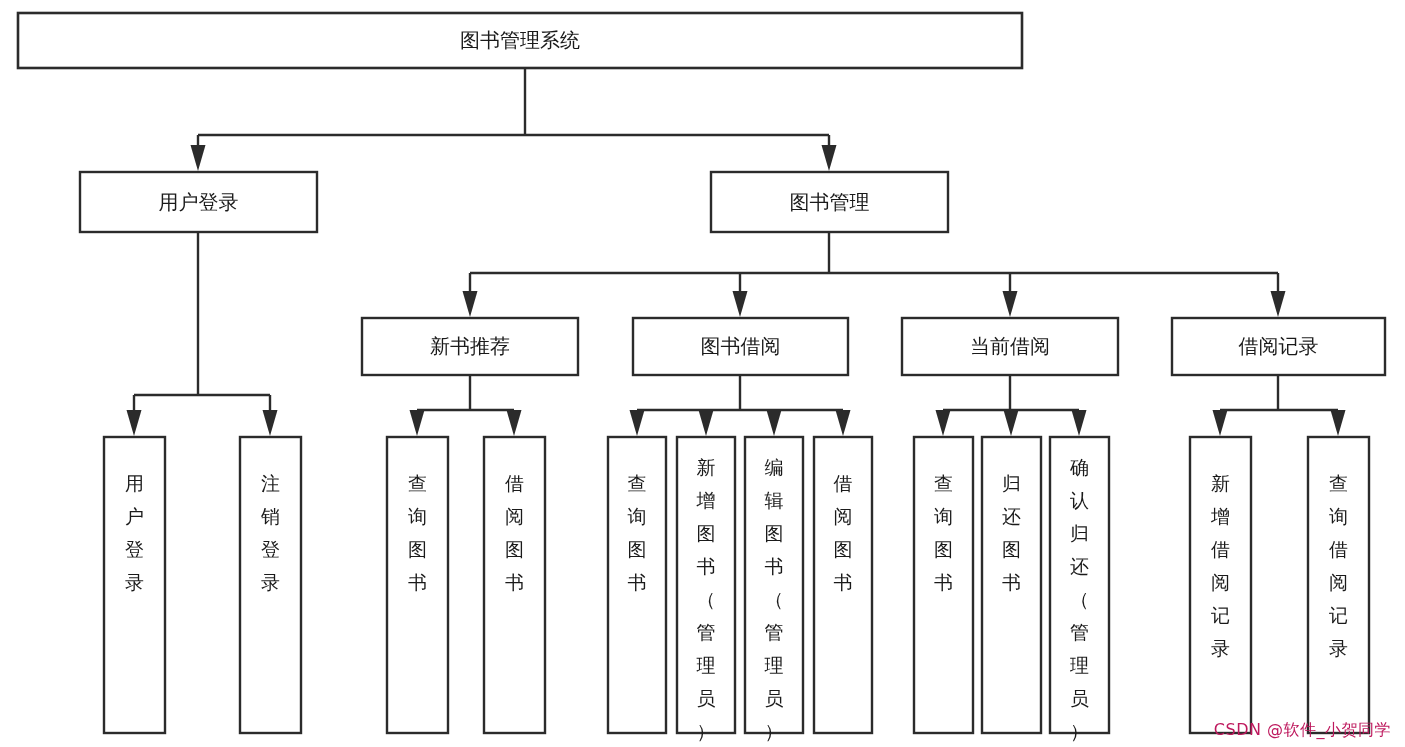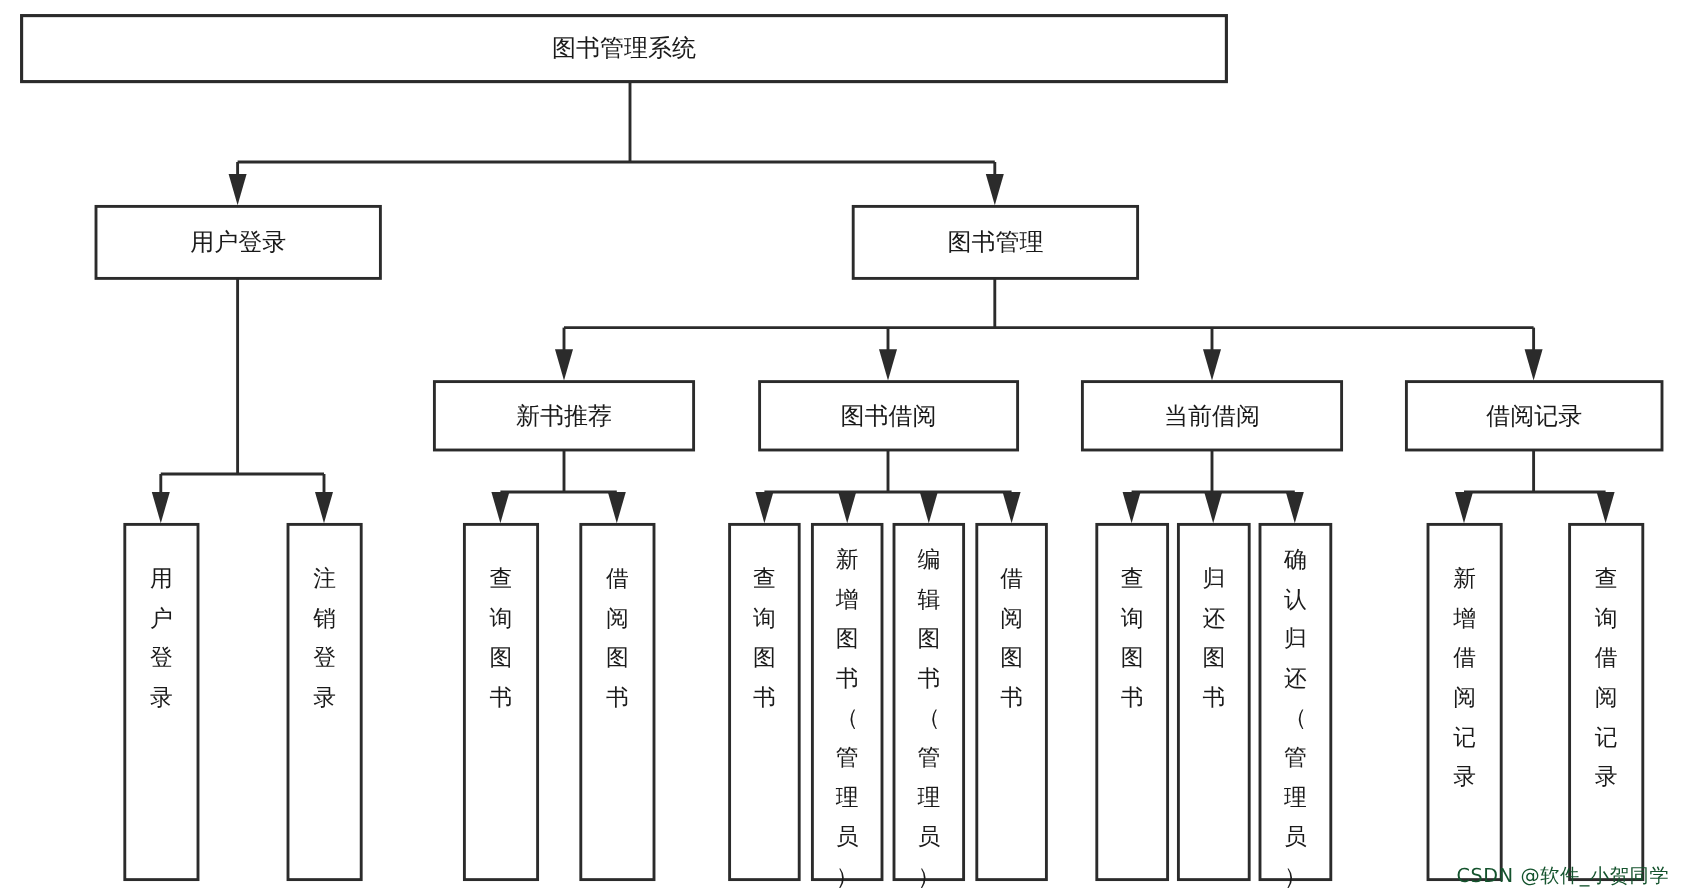--- a/index.html
+++ b/index.html
@@ -51,21 +51,21 @@
     text-anchor: middle;
     dominant-baseline: middle;
   }
   .node-label.leaf {
     font-size: 19px;
   }
   .watermark {
     position: absolute;
     right: 14px;
     bottom: 6px;
-    color: #14532d;
+    color: #be185d;
     font-size: 16px;
     font-family: "DejaVu Sans", "Liberation Sans", sans-serif;
     letter-spacing: 0.5px;
     white-space: nowrap;
     user-select: none;
   }
 </style>
 </head>
 <body>
 

